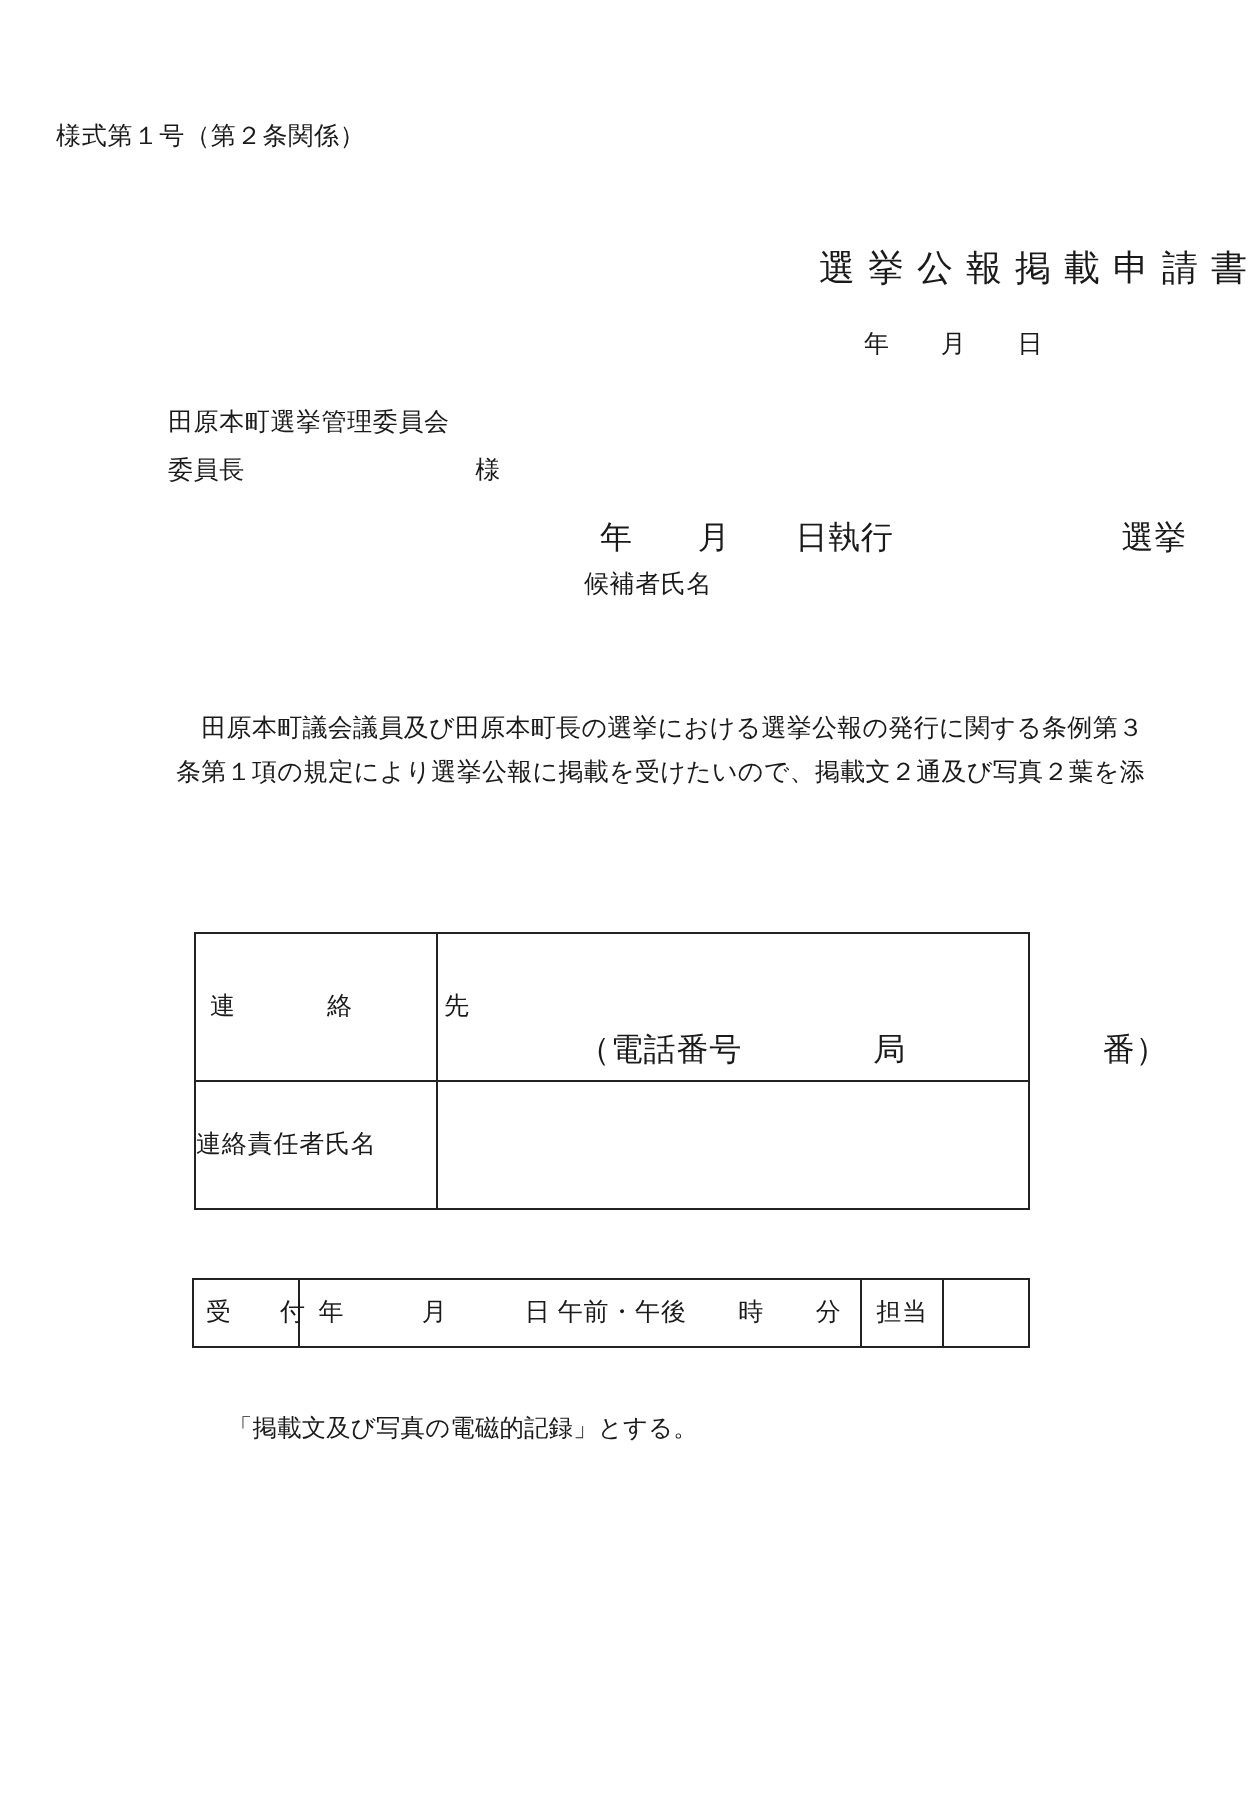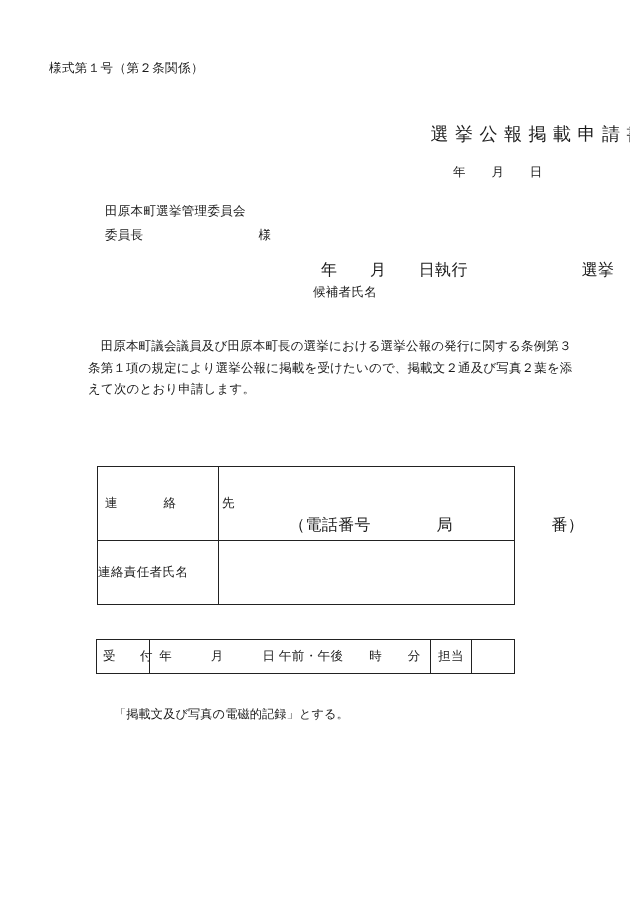--- a/index.html
+++ b/index.html
@@ -17,21 +17,21 @@
   }
   .page {
     position: absolute;
     inset: 0;
     width: 630px;
     height: 903px;
     overflow: hidden;
   }
 
   
-  .abs { position: absolute; white-space: pre; line-height: 1.0; margin-left: 21px; }
+  .abs { position: absolute; white-space: pre; line-height: 1.0; }
 
   .form-no {
     left: 28px;
     top: 62px;
     font-size: 12.5px;
     letter-spacing: 0.4px;
   }
 
   .doc-title {
     left: 0;
@@ -73,21 +73,21 @@
     left: 292px;
     top: 286px;
     font-size: 12.5px;
     letter-spacing: 0.3px;
   }
 
   
   .body-block {
     position: absolute;
     left: 88px;
-    top: 336px;
+    top: 354px;
     width: 458px;
     font-size: 12.5px;
     line-height: 21.5px;
     letter-spacing: 0.15px;
     font-family: Liberation Serif, serif;
   }
   .body-block .ln { white-space: pre; display: block; }
 
   
   .contact-table {
@@ -185,21 +185,20 @@
 
   <div class="abs addressee-chair">委員長　　　　　　　　　様</div>
 
   <div class="abs election-line">年　　月　　日執行　　　　　　　選挙</div>
 
   <div class="abs candidate-line">候補者氏名</div>
 
   <div class="body-block">
     <span class="ln">　田原本町議会議員及び田原本町長の選挙における選挙公報の発行に関する条例第３</span>
     <span class="ln">条第１項の規定により選挙公報に掲載を受けたいので、掲載文２通及び写真２葉を添</span>
-    <span class="ln">えて次のとおり申請します。</span>
   </div>
 
   <table class="contact-table">
     <tbody>
       <tr class="row-a">
         <td class="col-label">
           <span class="lbl-spaced">連　　絡　　先</span>
         </td>
         <td>
           <div class="phone-cell">

